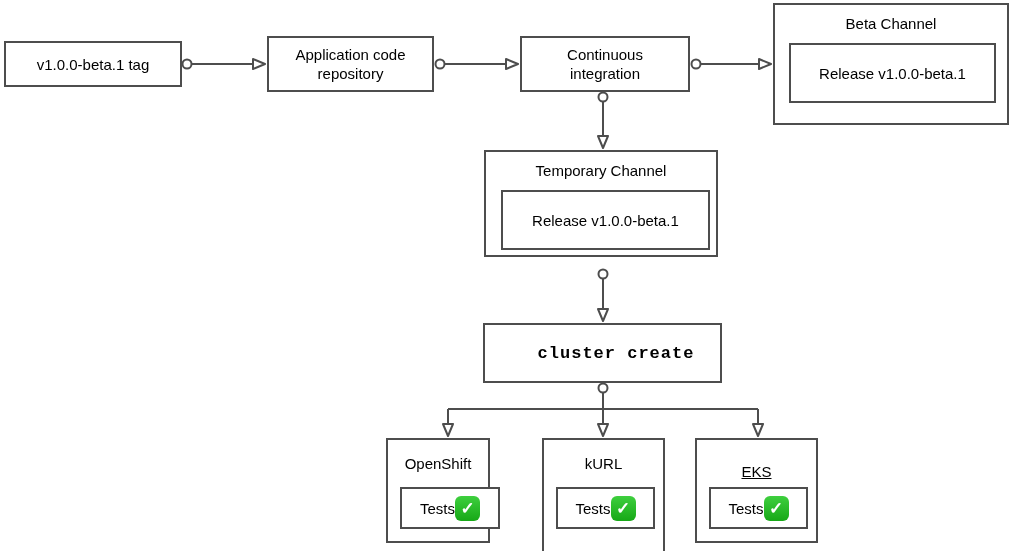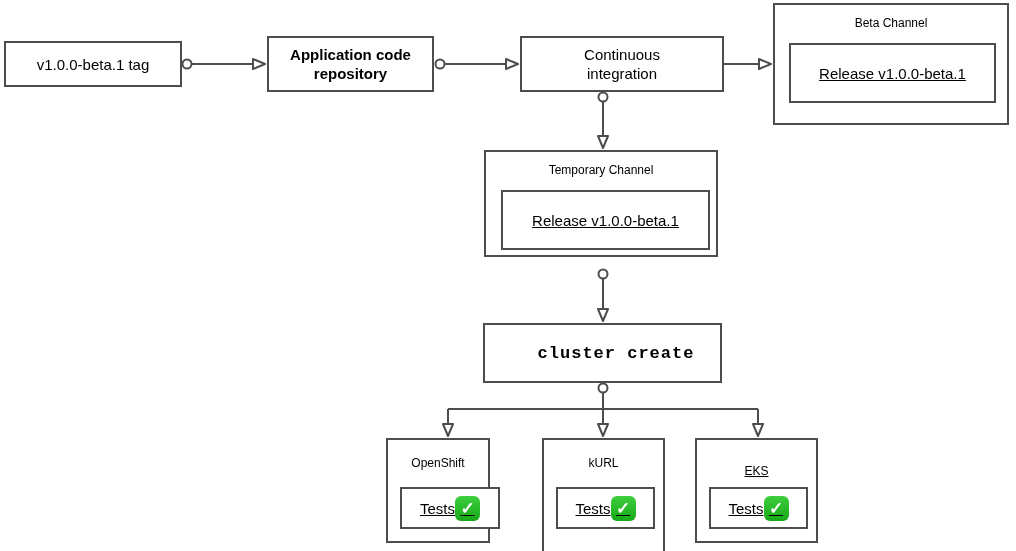--- a/index.html
+++ b/index.html
@@ -16,28 +16,27 @@
   }
   .connectors{position:absolute;left:0;top:0;width:1016px;height:551px;}
   .node{
     position:absolute;box-sizing:border-box;
     background:var(--fill);border:2px solid var(--line);
   }
   .leaf{display:flex;align-items:center;justify-content:center;text-align:center;}
   .label{font-size:15px;line-height:19px;}
   .group-title{
     position:absolute;left:0;right:0;top:9px;text-align:center;
-    font-size:12px;line-height:19px;
+    font-size:15px;line-height:19px;
   }
   .inner{
     position:absolute;box-sizing:border-box;background:var(--fill);
     border:2px solid var(--line);
     display:flex;align-items:center;justify-content:center;text-align:center;
     font-size:15px;
-    text-decoration:underline;
   }
   .mono{
     font-family:"Liberation Mono","DejaVu Sans Mono",monospace;
     font-weight:bold;font-size:17px;letter-spacing:1px;margin-left:27px;
   }
   .tests{display:flex;align-items:center;justify-content:center;}
   .check{
     width:25px;height:25px;border-radius:6px;
     background:linear-gradient(180deg,#3ecf3e 0%,#17a817 100%);
     color:#fff;font-size:17px;font-weight:bold;line-height:25px;text-align:center;
@@ -91,25 +90,25 @@
       <path d="M443 424 L448 436 L453 424 Z" fill="#fff" stroke-linejoin="round"></path>
       <path d="M598 424 L603 436 L608 424 Z" fill="#fff" stroke-linejoin="round"></path>
       <path d="M753 424 L758 436 L763 424 Z" fill="#fff" stroke-linejoin="round"></path>
     </g>
   </svg>
 
   <div class="node leaf" style="left:4px;top:41px;width:178px;height:46px;">
     <span class="label">v1.0.0-beta.1 tag</span>
   </div>
 
-  <div class="node leaf" style="left:267px;top:36px;width:167px;height:56px;padding:0 12px;font-weight:bold;">
+  <div class="node leaf" style="left:267px;top:36px;width:167px;height:56px;padding:0 12px;">
     <span class="label">Application code repository</span>
   </div>
 
-  <div class="node leaf" style="left:520px;top:36px;width:204px;height:56px;padding:0 28px;">
+  <div class="node leaf" style="left:520px;top:36px;width:170px;height:56px;padding:0 28px;">
     <span class="label">Continuous integration</span>
   </div>
 
   <div class="node" style="left:773px;top:3px;width:236px;height:122px;">
     <div class="group-title">Beta Channel</div>
     <div class="inner" style="left:14px;top:38px;width:207px;height:60px;">
       <span>Release v1.0.0-beta.1</span>
     </div>
   </div>
 

